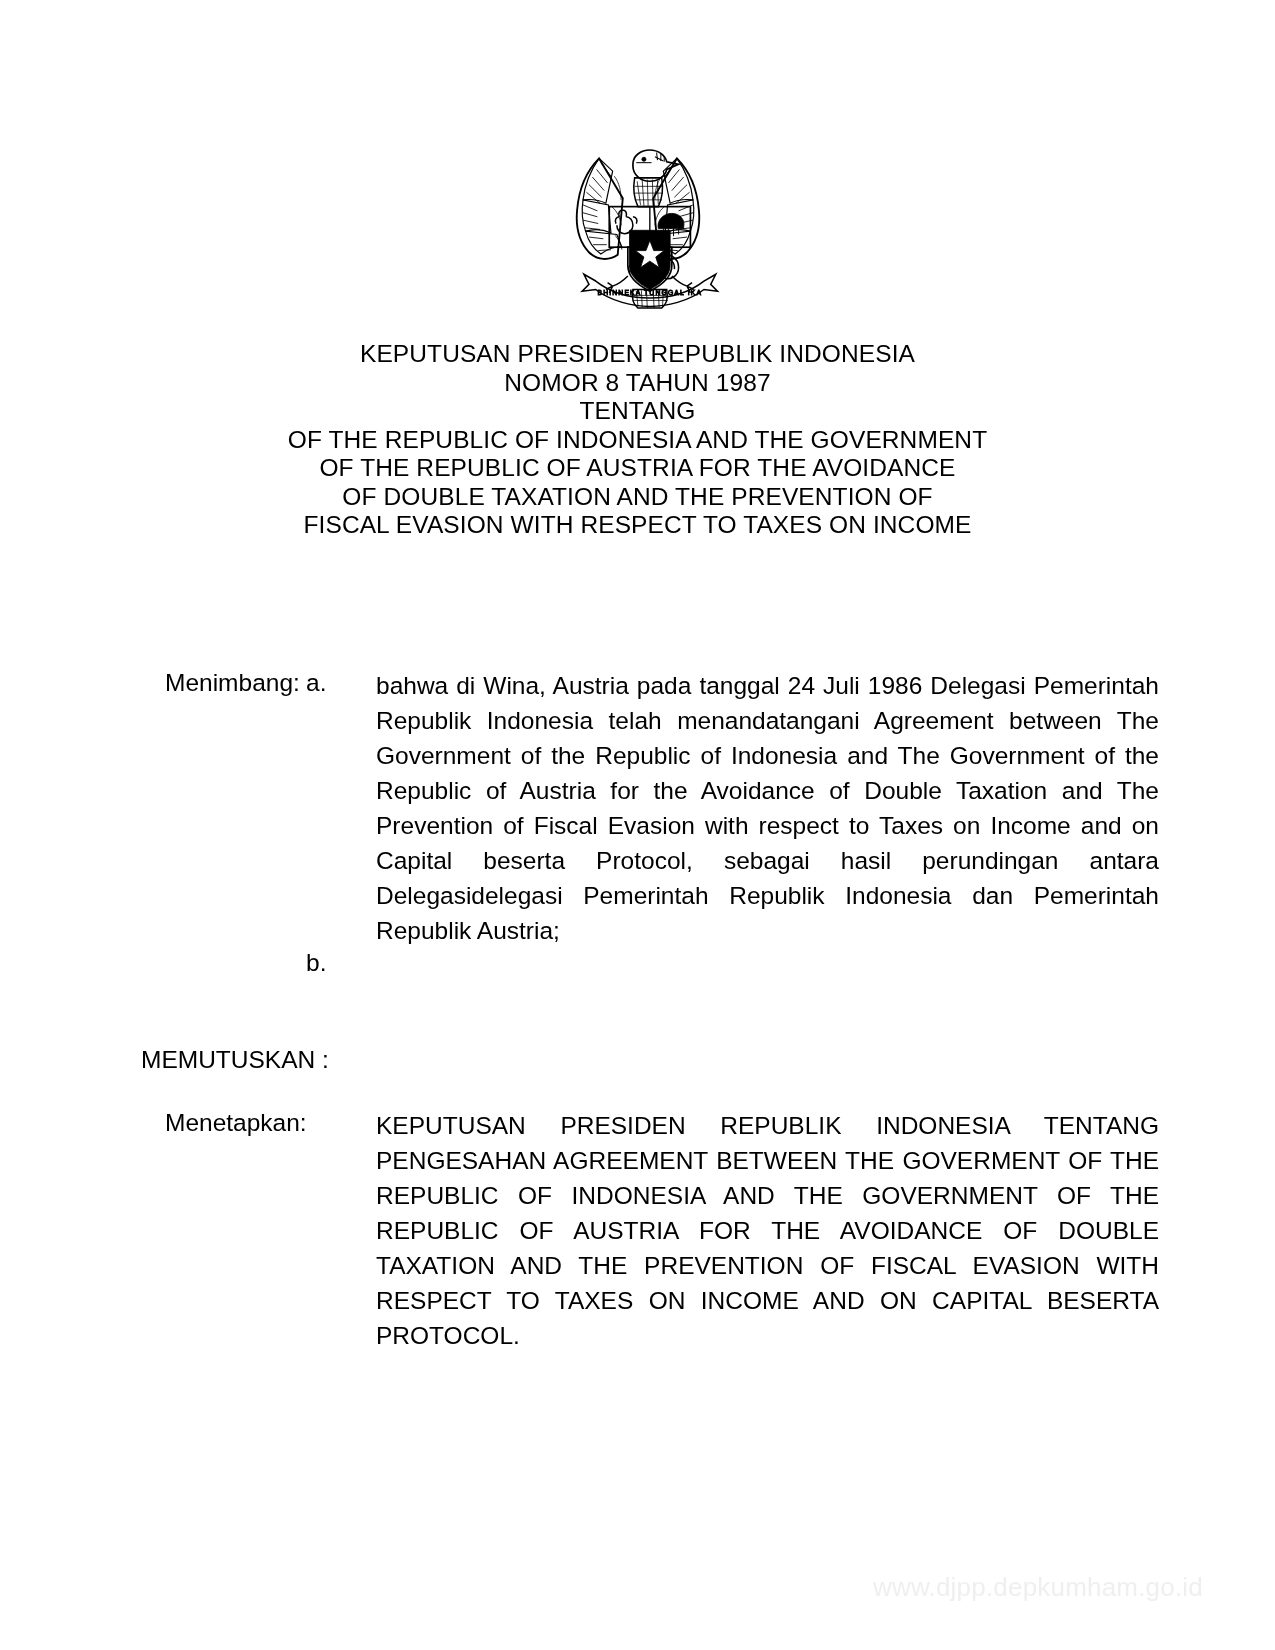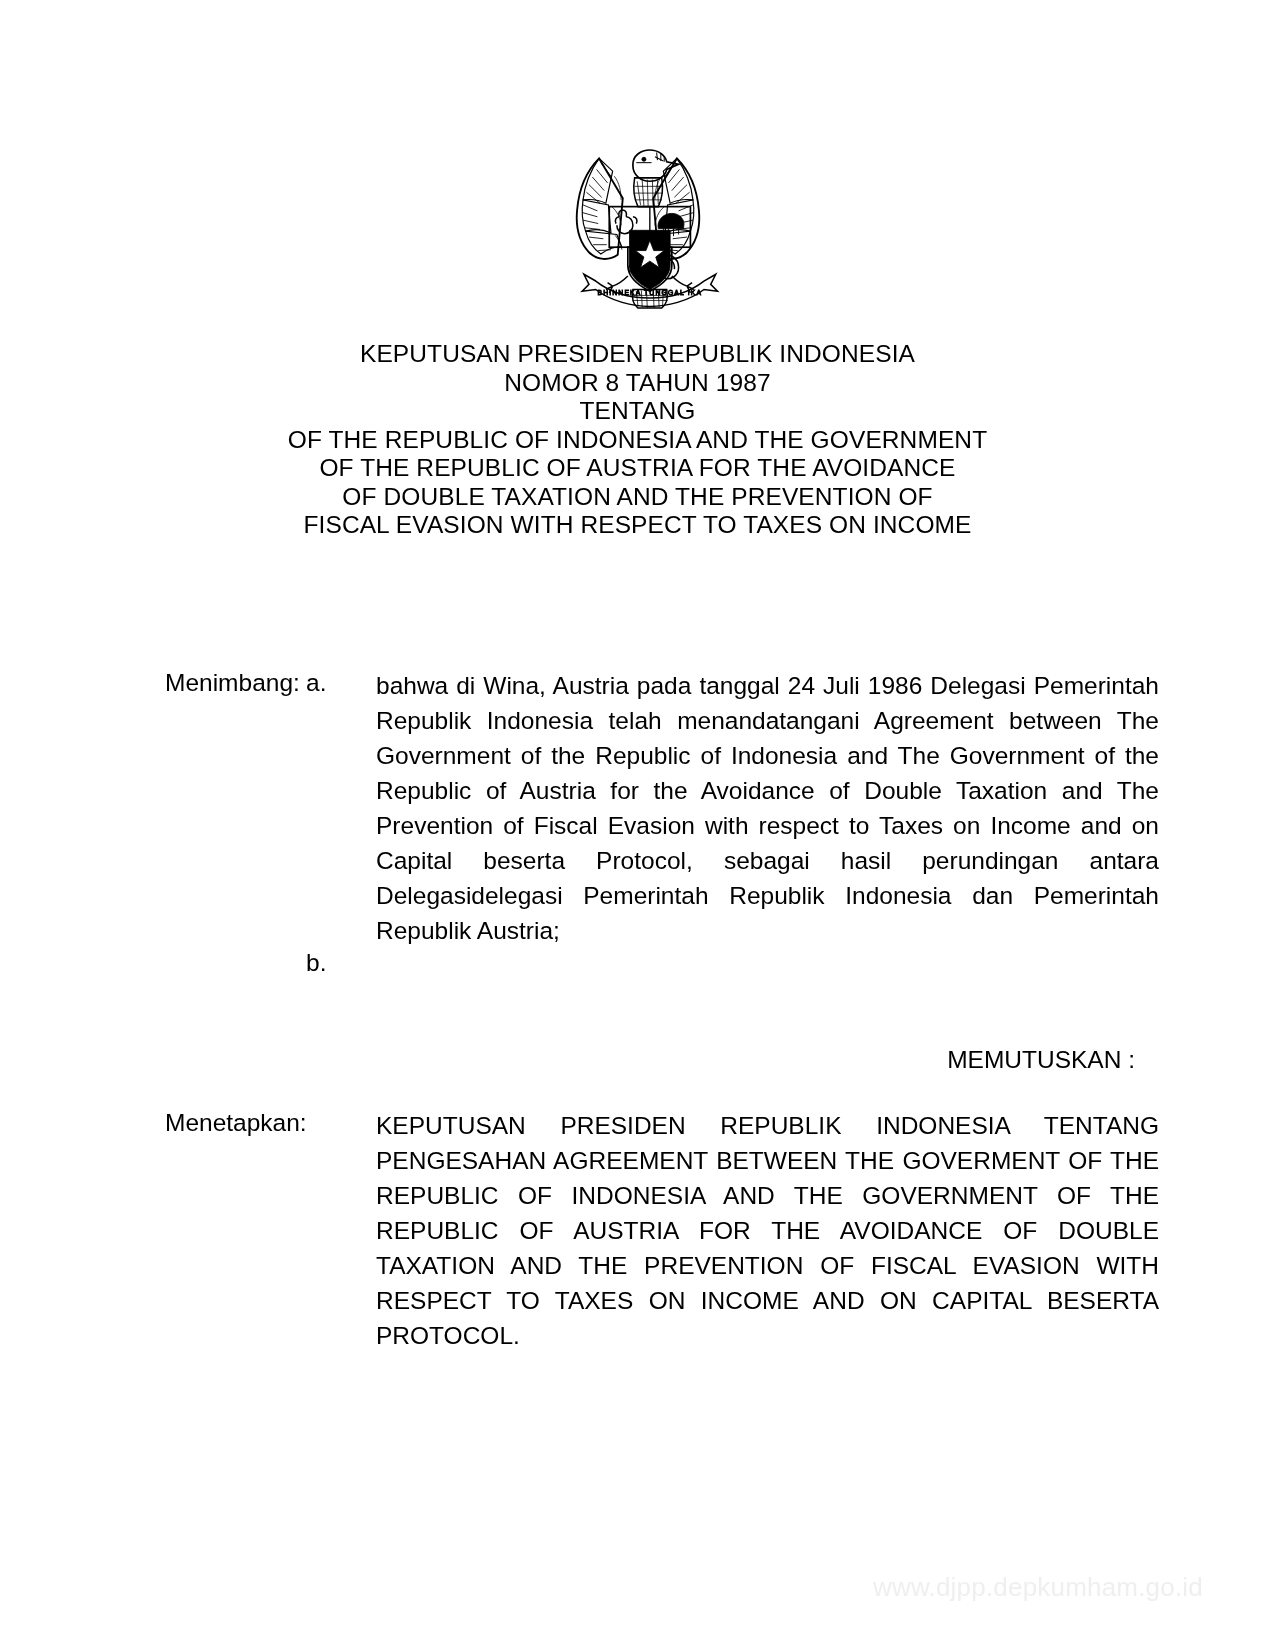--- a/index.html
+++ b/index.html
@@ -102,21 +102,21 @@
     line-height: 35px;
     text-align: justify;
     text-justify: inter-word;
     hyphens: none;
   }
   .para.last-noj { text-align-last: left; }
   .gap-md { height: 34px; }
 
   .memutuskan {
     width: 100%;
-    text-align: right;
+    text-align: left;
     font-size: 24.5px;
     line-height: 29.2px;
   }
 
   
   .watermark {
     position: absolute;
     top: 1572px;
     right: 72px;
     font-size: 26px;

